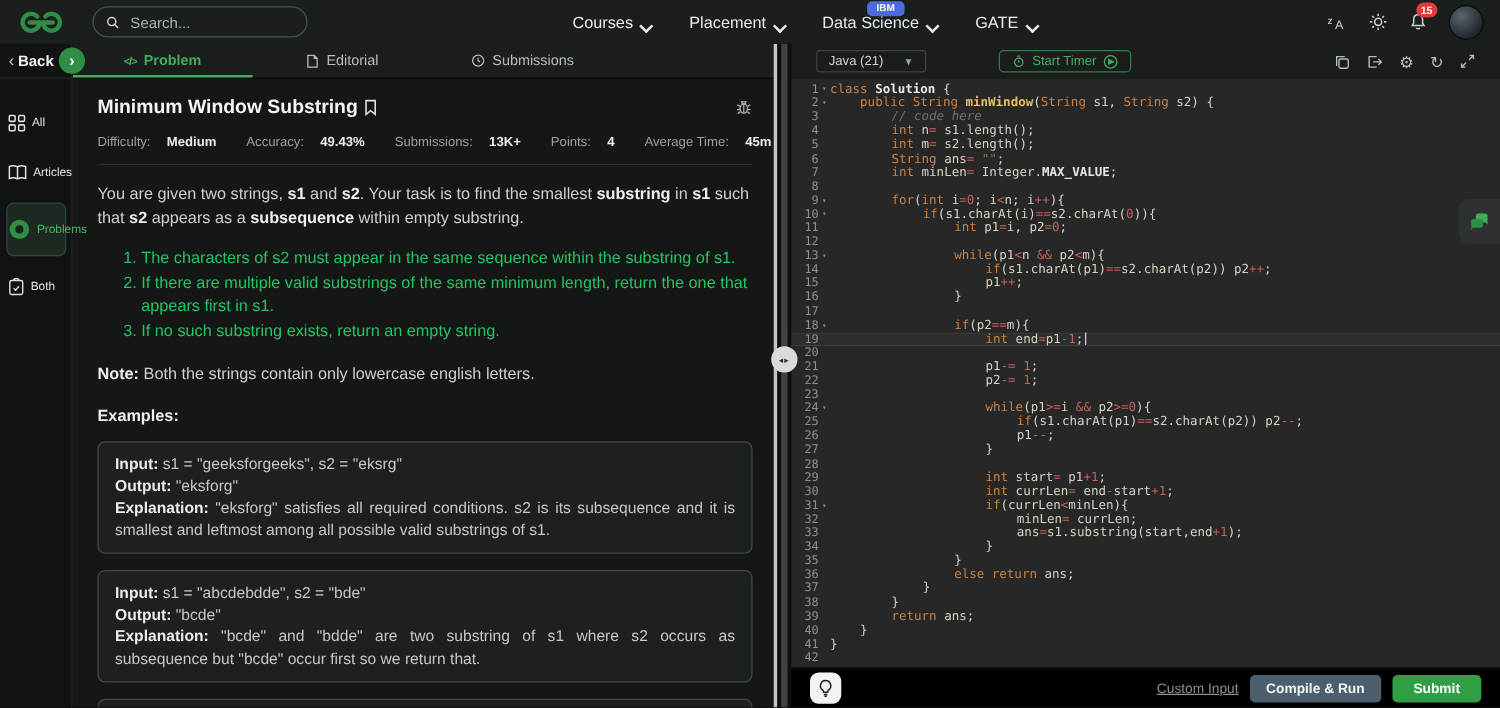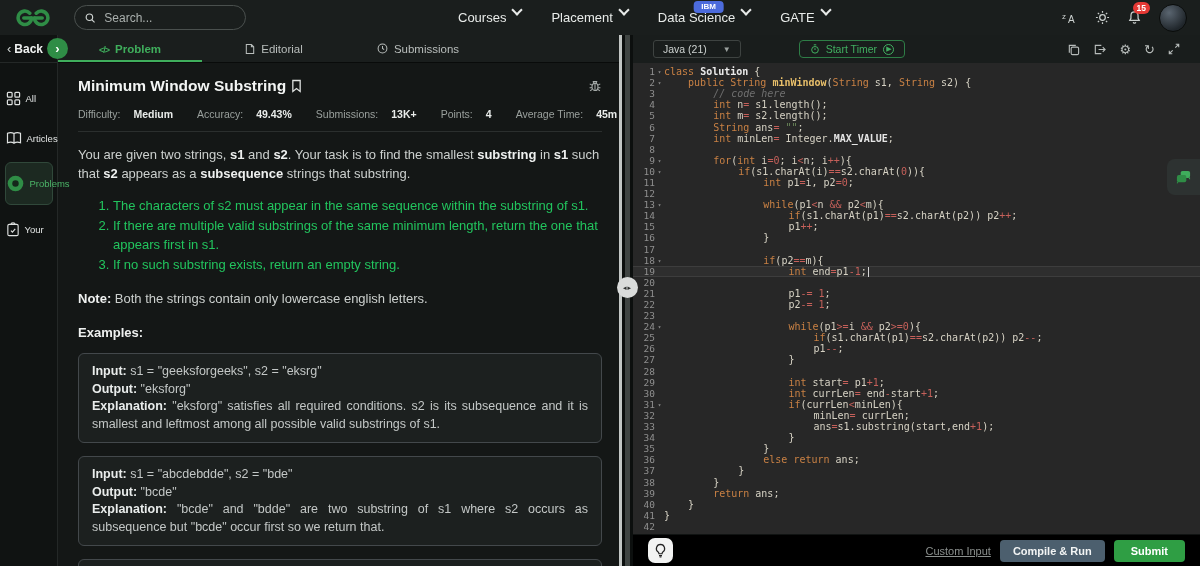--- a/index.html
+++ b/index.html
@@ -7,21 +7,21 @@
        font-family:"Liberation Sans",sans-serif;-webkit-font-smoothing:antialiased}
   svg{display:block}
 
   
   .navbar{position:absolute;top:0;left:0;right:0;height:35px;background:#1a1e1d;display:flex;align-items:center;z-index:8}
   .logo{margin-left:16px;cursor:pointer}
   .search{margin-left:24px;width:150px;height:23px;border:1px solid #4a504e;border-radius:13px;display:flex;align-items:center;padding:0 10px;gap:7px}
   .search input{background:none;border:none;outline:none;width:100%;font-size:12px;color:#d7dbd9;font-family:"Liberation Sans",sans-serif}
   .search input::placeholder{color:#aab0ae}
   .nav-menu{position:absolute;left:458px;display:flex;gap:30px;align-items:center;height:100%}
-  .nav-item{position:relative;display:flex;align-items:flex-start;gap:7px;color:#e8ebe9;font-size:13px;font-weight:500;cursor:pointer}
+  .nav-item{position:relative;display:flex;align-items:flex-end;gap:7px;color:#e8ebe9;font-size:13px;font-weight:500;cursor:pointer}
   .chev{width:6px;height:6px;border-right:2px solid #e8ebe9;border-bottom:2px solid #e8ebe9;transform:rotate(45deg);margin-top:-4px}
   .ibm-badge{position:absolute;top:-9px;left:55%;transform:translateX(-50%);background:#4c6bdc;color:#fff;font-size:8px;font-weight:bold;padding:1px 8px;border-radius:4px;line-height:10px}
   .nav-right{position:absolute;right:13px;display:flex;align-items:center;gap:17px;color:#ccd1cf}
   .icon-btn{cursor:pointer;display:flex;align-items:center}
   .bell{position:relative}
   .bell .badge{position:absolute;top:-8px;right:-8px;background:#e53935;color:#fff;font-size:8.5px;font-weight:bold;border-radius:8px;padding:1px 4px;line-height:10px}
   .avatar{width:26px;height:26px;border-radius:50%;background:radial-gradient(circle at 35% 30%,#5a6570,#20262b 72%);border:1px solid #0a0c0b;cursor:pointer}
 
   
   .sidebar{position:absolute;top:35px;left:0;width:57px;bottom:0;background:#101312;border-right:1px solid #242827;z-index:7}
@@ -193,21 +193,21 @@
         <span>Problems</span>
       </div>
       <div class="side-item">
         <span>
           <svg width="14" height="15" viewBox="0 0 14 16" fill="none" stroke="#dfe2e1" stroke-width="1.2">
             <rect x="1.5" y="2.5" width="11" height="12" rx="1.5"></rect>
             <path d="M4.8 2.5 a2.2 1.6 0 0 1 4.4 0"></path>
             <path d="M4.8 9.2 l1.6 1.6 3-3.4"></path>
           </svg>
         </span>
-        <span>Your</span>
+        <span>Both</span>
       </div>
     </div>
 </div>
 
 <div class="problem">
   <div class="tabs">
       <div class="tab active">
         <span><span class="code-glyph">&lt;/&gt;</span></span>
         <span>Problem</span>
       </div>
@@ -246,21 +246,21 @@
       </span>
     </div>
     <div class="stats-row">
         <span class="stat"><span>Difficulty:</span><b>Medium</b></span>
         <span class="stat"><span>Accuracy:</span><b>49.43%</b></span>
         <span class="stat"><span>Submissions:</span><b>13K+</b></span>
         <span class="stat"><span>Points:</span><b>4</b></span>
         <span class="stat"><span>Average Time:</span><b>45m</b></span>
       </div>
     <div class="hr"></div>
-    <div class="desc"><span>You are given two strings, </span><strong>s1</strong><span> and </span><strong>s2</strong><span>. Your task is to find the smallest </span><strong>substring</strong><span> in </span><strong>s1</strong><span> such that </span><strong>s2</strong><span> appears as a </span><strong>subsequence</strong><span> strings that substring.</span></div>
+    <div class="desc"><span>You are given two strings, </span><strong>s1</strong><span> and </span><strong>s2</strong><span>. Your task is to find the smallest </span><strong>substring</strong><span> in </span><strong>s1</strong><span> such that </span><strong>s2</strong><span> appears as a </span><strong>subsequence</strong><span> within empty substring.</span></div>
     <ol class="conds">
         <li>The characters of s2 must appear in the same sequence within the substring of s1.</li>
         <li>If there are multiple valid substrings of the same minimum length, return the one that appears first in s1.</li>
         <li>If no such substring exists, return an empty string.</li>
       </ol>
     <div class="note"><span></span><strong>Note:</strong><span> Both the strings contain only lowercase english letters.</span></div>
     <div class="examples-h">Examples:</div>
     <div id="examples-host">
         <div class="ex-box">
           <div><span class="lb">Input: </span><span>s1 = "geeksforgeeks", s2 = "eksrg"</span></div>

